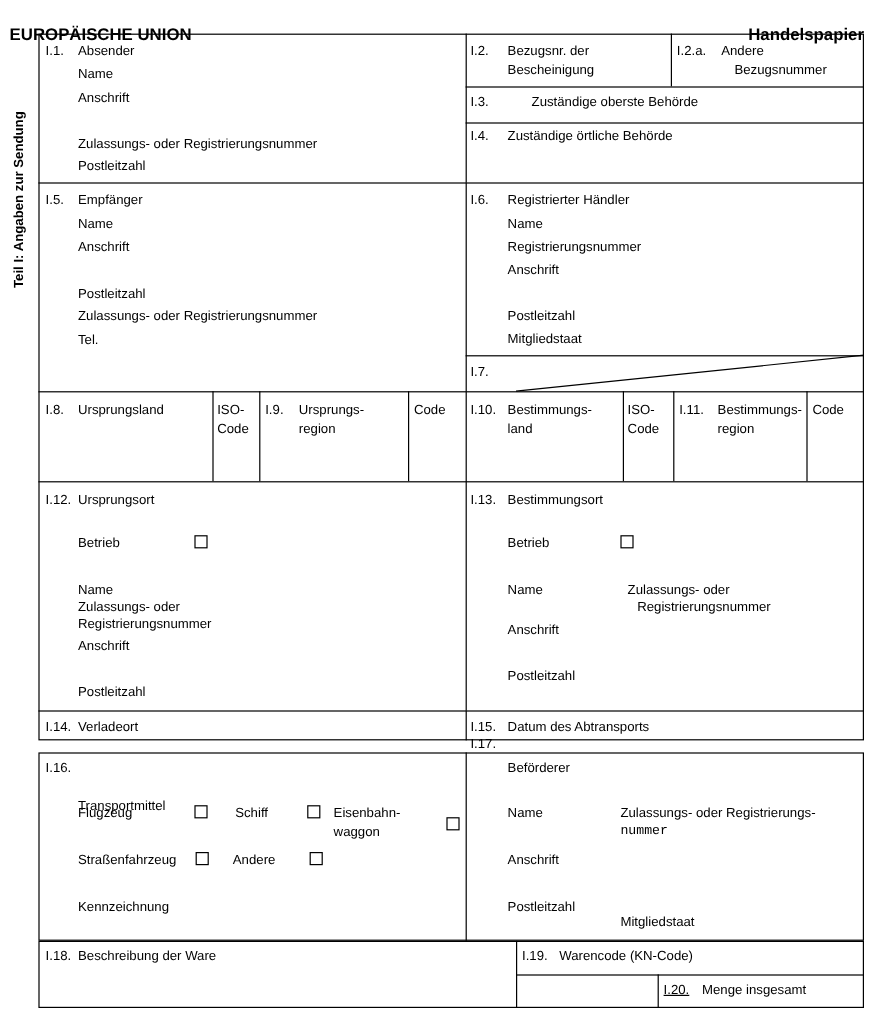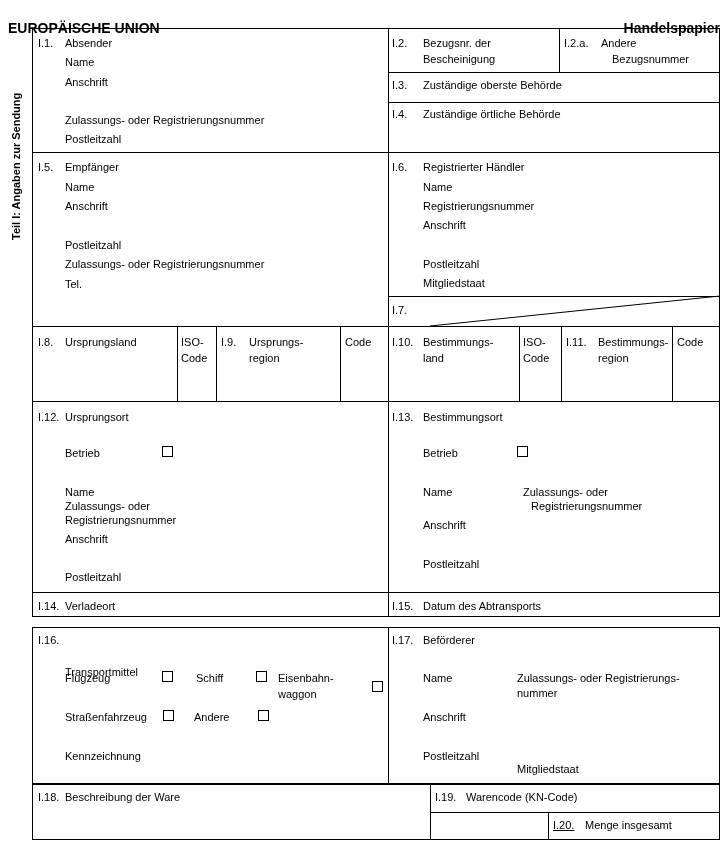--- a/index.html
+++ b/index.html
@@ -158,21 +158,21 @@
 
   <div class="num" style="left:392px; top:37px;">I.2.</div>
   <div class="lbl" style="left:423px; top:37px;">Bezugsnr. der</div>
   <div class="lbl" style="left:423px; top:53px;">Bescheinigung</div>
 
   <div class="num" style="left:564px; top:37px;">I.2.a.</div>
   <div class="lbl" style="left:601px; top:37px;">Andere</div>
   <div class="lbl" style="left:612px; top:53px;">Bezugsnummer</div>
 
   <div class="num" style="left:392px; top:79px;">I.3.</div>
-  <div class="lbl" style="left:423px; top:79px;text-align:right;">Zuständige oberste Behörde</div>
+  <div class="lbl" style="left:443px; top:79px;text-align:right;">Zuständige oberste Behörde</div>
 
   <div class="num" style="left:392px; top:108px;">I.4.</div>
   <div class="lbl" style="left:423px; top:108px;">Zuständige örtliche Behörde</div>
 
   <div class="num" style="left:38px; top:161px;">I.5.</div>
   <div class="lbl" style="left:65px; top:161px;">Empfänger</div>
   <div class="lbl" style="left:65px; top:181px;">Name</div>
   <div class="lbl" style="left:65px; top:200px;">Anschrift</div>
   <div class="lbl" style="left:65px; top:239px;">Postleitzahl</div>
   <div class="lbl" style="left:65px; top:258px;">Zulassungs- oder Registrierungsnummer</div>
@@ -246,25 +246,25 @@
   <div class="lbl" style="left:278px; top:688px;">waggon</div>
   <div class="chk" style="left:372px; top:681px;"></div>
 
   <div class="lbl" style="left:65px; top:711px;">Straßenfahrzeug</div>
   <div class="chk" style="left:163px; top:710px;"></div>
   <div class="lbl" style="left:194px; top:711px;">Andere</div>
   <div class="chk" style="left:258px; top:710px;"></div>
 
   <div class="lbl" style="left:65px; top:750px;text-align:right;">Kennzeichnung</div>
 
-  <div class="num" style="left:392px; top:634px;">I.17.</div>
+  <div class="num" style="left:392px; top:614px;">I.17.</div>
   <div class="lbl" style="left:423px; top:634px;text-align:center;">Beförderer</div>
   <div class="lbl" style="left:423px; top:672px;">Name</div>
   <div class="lbl" style="left:517px; top:672px;">Zulassungs- oder Registrierungs-</div>
-  <div class="lbl" style="left:517px; top:687px;">nummer</div>
+  <div class="lbl" style="left:517px; top:687px;font-family:Liberation Mono, monospace;">nummer</div>
   <div class="lbl" style="left:423px; top:711px;">Anschrift</div>
   <div class="lbl" style="left:423px; top:750px;">Postleitzahl</div>
   <div class="lbl" style="left:517px; top:763px;">Mitgliedstaat</div>
 
   <div class="num" style="left:38px; top:791px;">I.18.</div>
   <div class="lbl" style="left:65px; top:791px;">Beschreibung der Ware</div>
 
   <div class="num" style="left:435px; top:791px;">I.19.</div>
   <div class="lbl" style="left:466px; top:791px;">Warencode (KN-Code)</div>
 

